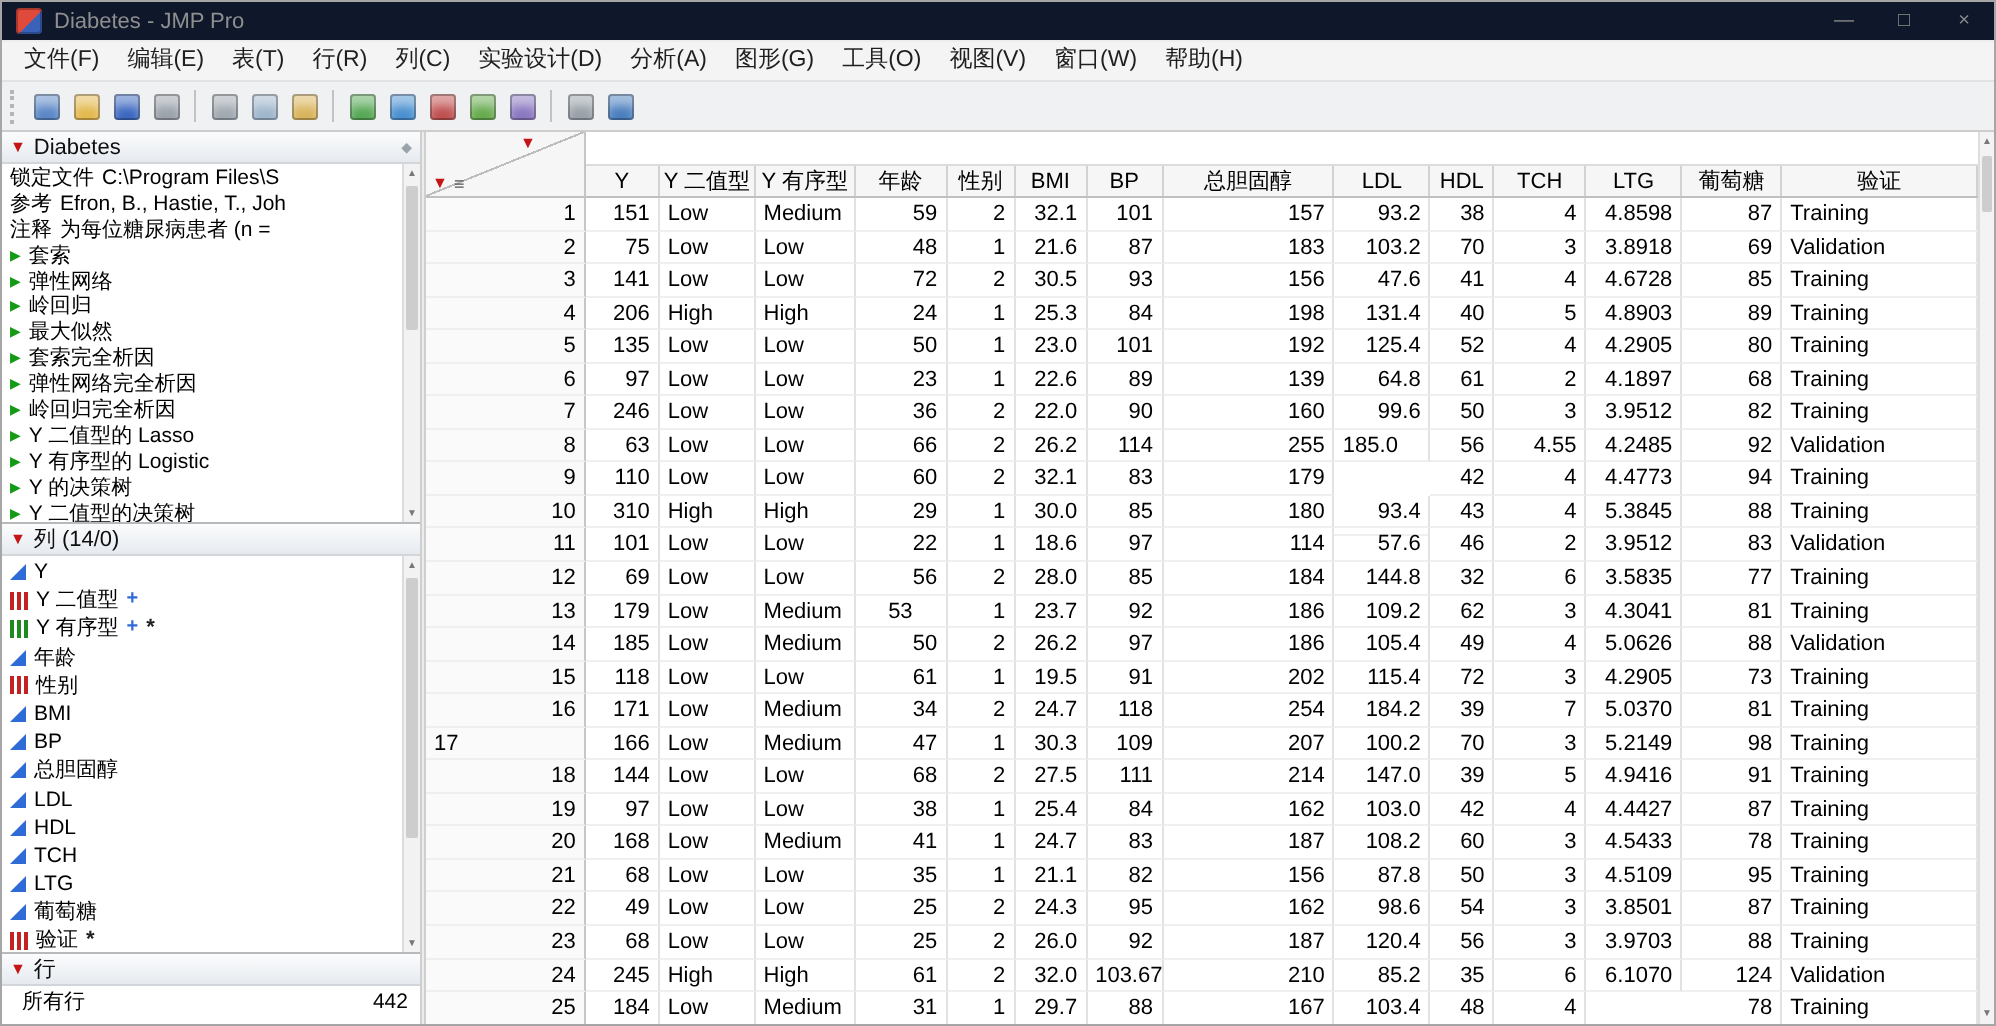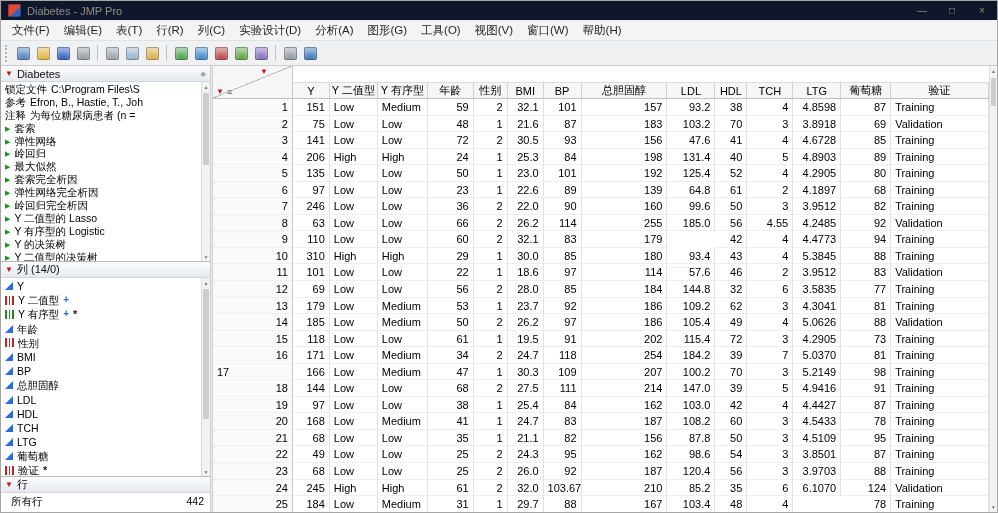--- a/index.html
+++ b/index.html
@@ -478,21 +478,21 @@
           <div class="grid-row">
             <div class="cell rownum" style="width: 80px; text-align: right;">8</div>
             <div class="cell" style="width: 37px; text-align: right;">63</div>
             <div class="cell" style="width: 48px; text-align: left;">Low</div>
             <div class="cell" style="width: 50px; text-align: left;">Low</div>
             <div class="cell" style="width: 46px; text-align: right;">66</div>
             <div class="cell" style="width: 34px; text-align: right;">2</div>
             <div class="cell" style="width: 36px; text-align: right;">26.2</div>
             <div class="cell" style="width: 38px; text-align: right;">114</div>
             <div class="cell" style="width: 86px; text-align: right;">255</div>
-            <div class="cell" style="width: 48px; text-align: right;">185.0</div>
+            <div class="cell" style="width: 48px; text-align: left;">185.0</div>
             <div class="cell" style="width: 32px; text-align: right;">56</div>
             <div class="cell" style="width: 46px; text-align: right;">4.55</div>
             <div class="cell" style="width: 48px; text-align: right;">4.2485</div>
             <div class="cell" style="width: 50px; text-align: right;">92</div>
             <div class="cell" style="width: 98px; text-align: left; flex: 1 1 auto;">Validation</div>
           </div>
           <div class="grid-row">
             <div class="cell rownum" style="width: 80px; text-align: right;">9</div>
             <div class="cell" style="width: 37px; text-align: right;">110</div>
             <div class="cell" style="width: 48px; text-align: left;">Low</div>
@@ -558,21 +558,21 @@
             <div class="cell" style="width: 46px; text-align: right;">6</div>
             <div class="cell" style="width: 48px; text-align: right;">3.5835</div>
             <div class="cell" style="width: 50px; text-align: right;">77</div>
             <div class="cell" style="width: 98px; text-align: left; flex: 1 1 auto;">Training</div>
           </div>
           <div class="grid-row">
             <div class="cell rownum" style="width: 80px; text-align: right;">13</div>
             <div class="cell" style="width: 37px; text-align: right;">179</div>
             <div class="cell" style="width: 48px; text-align: left;">Low</div>
             <div class="cell" style="width: 50px; text-align: left;">Medium</div>
-            <div class="cell" style="width: 46px; text-align: right;">53</div>
+            <div class="cell" style="width: 46px; text-align: center;">53</div>
             <div class="cell" style="width: 34px; text-align: right;">1</div>
             <div class="cell" style="width: 36px; text-align: right;">23.7</div>
             <div class="cell" style="width: 38px; text-align: right;">92</div>
             <div class="cell" style="width: 86px; text-align: right;">186</div>
             <div class="cell" style="width: 48px; text-align: right;">109.2</div>
             <div class="cell" style="width: 32px; text-align: right;">62</div>
             <div class="cell" style="width: 46px; text-align: right;">3</div>
             <div class="cell" style="width: 48px; text-align: right;">4.3041</div>
             <div class="cell" style="width: 50px; text-align: right;">81</div>
             <div class="cell" style="width: 98px; text-align: left; flex: 1 1 auto;">Training</div>

